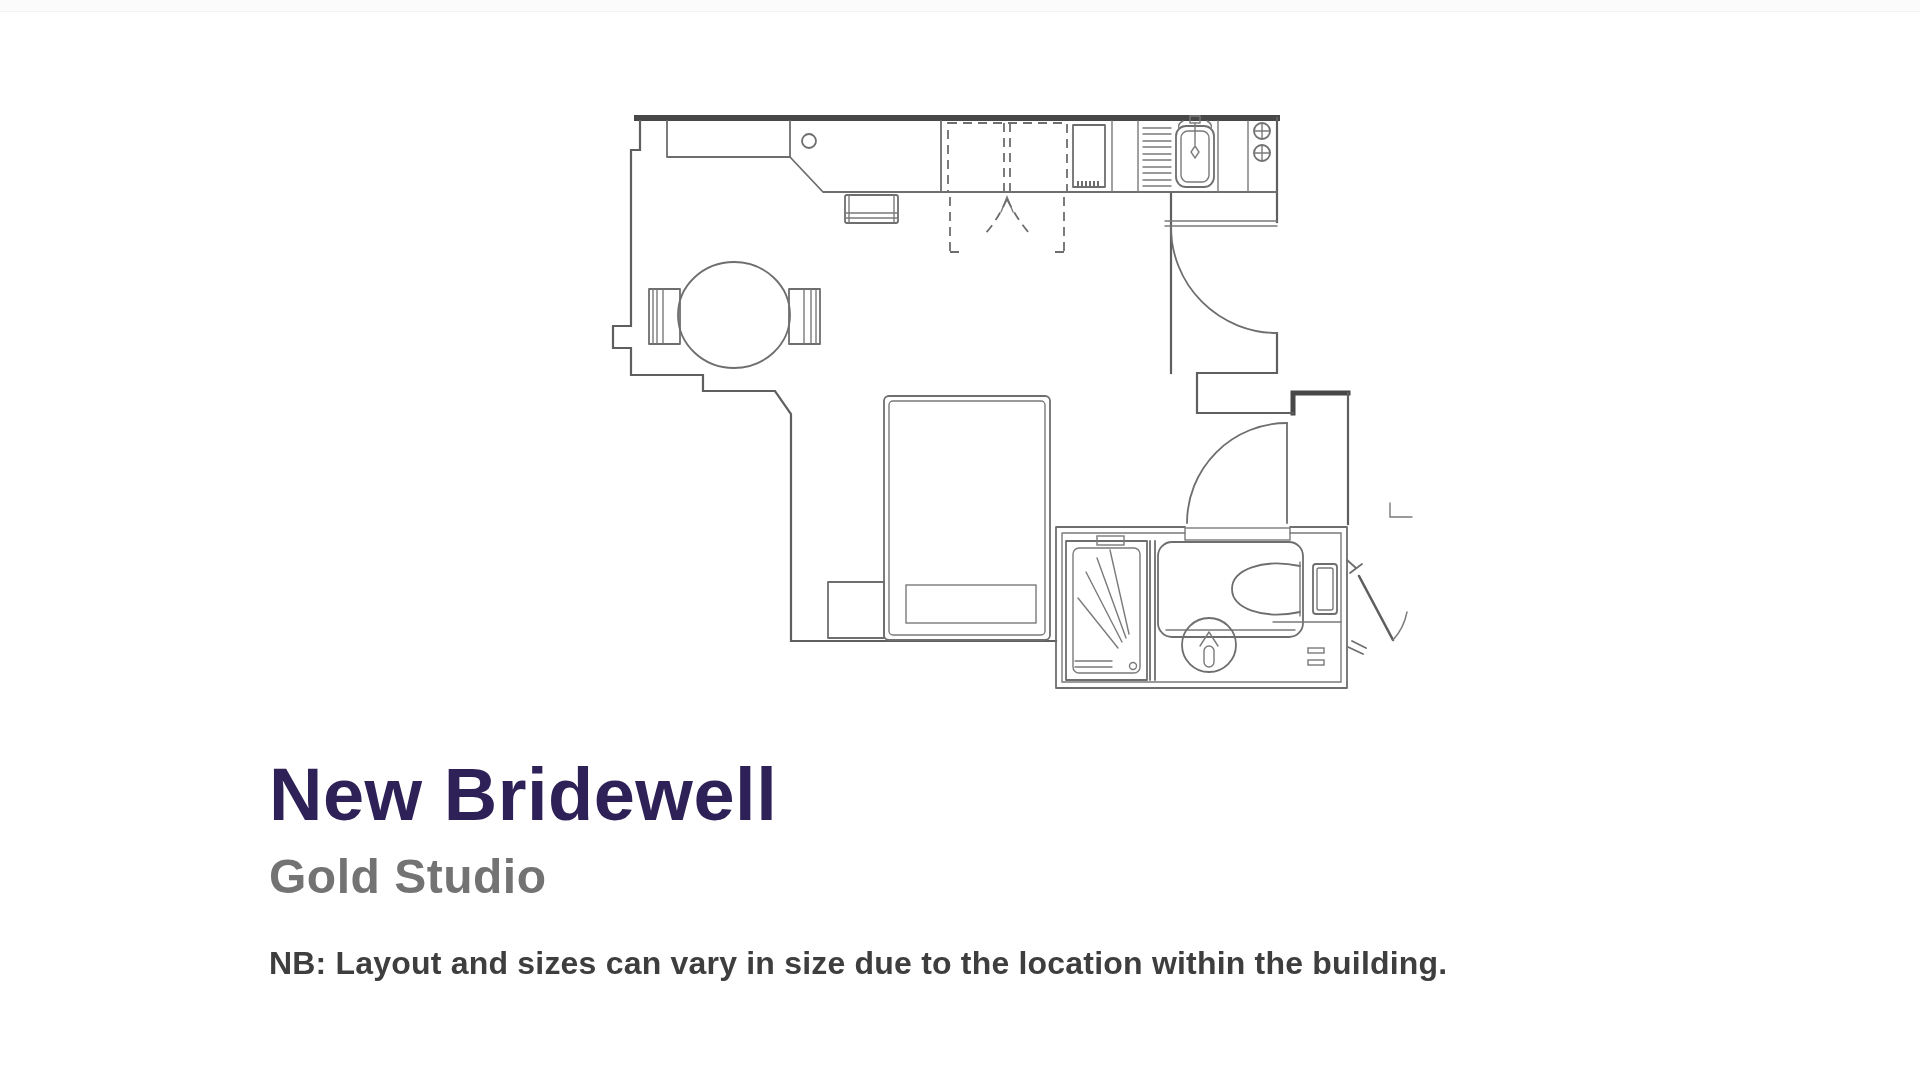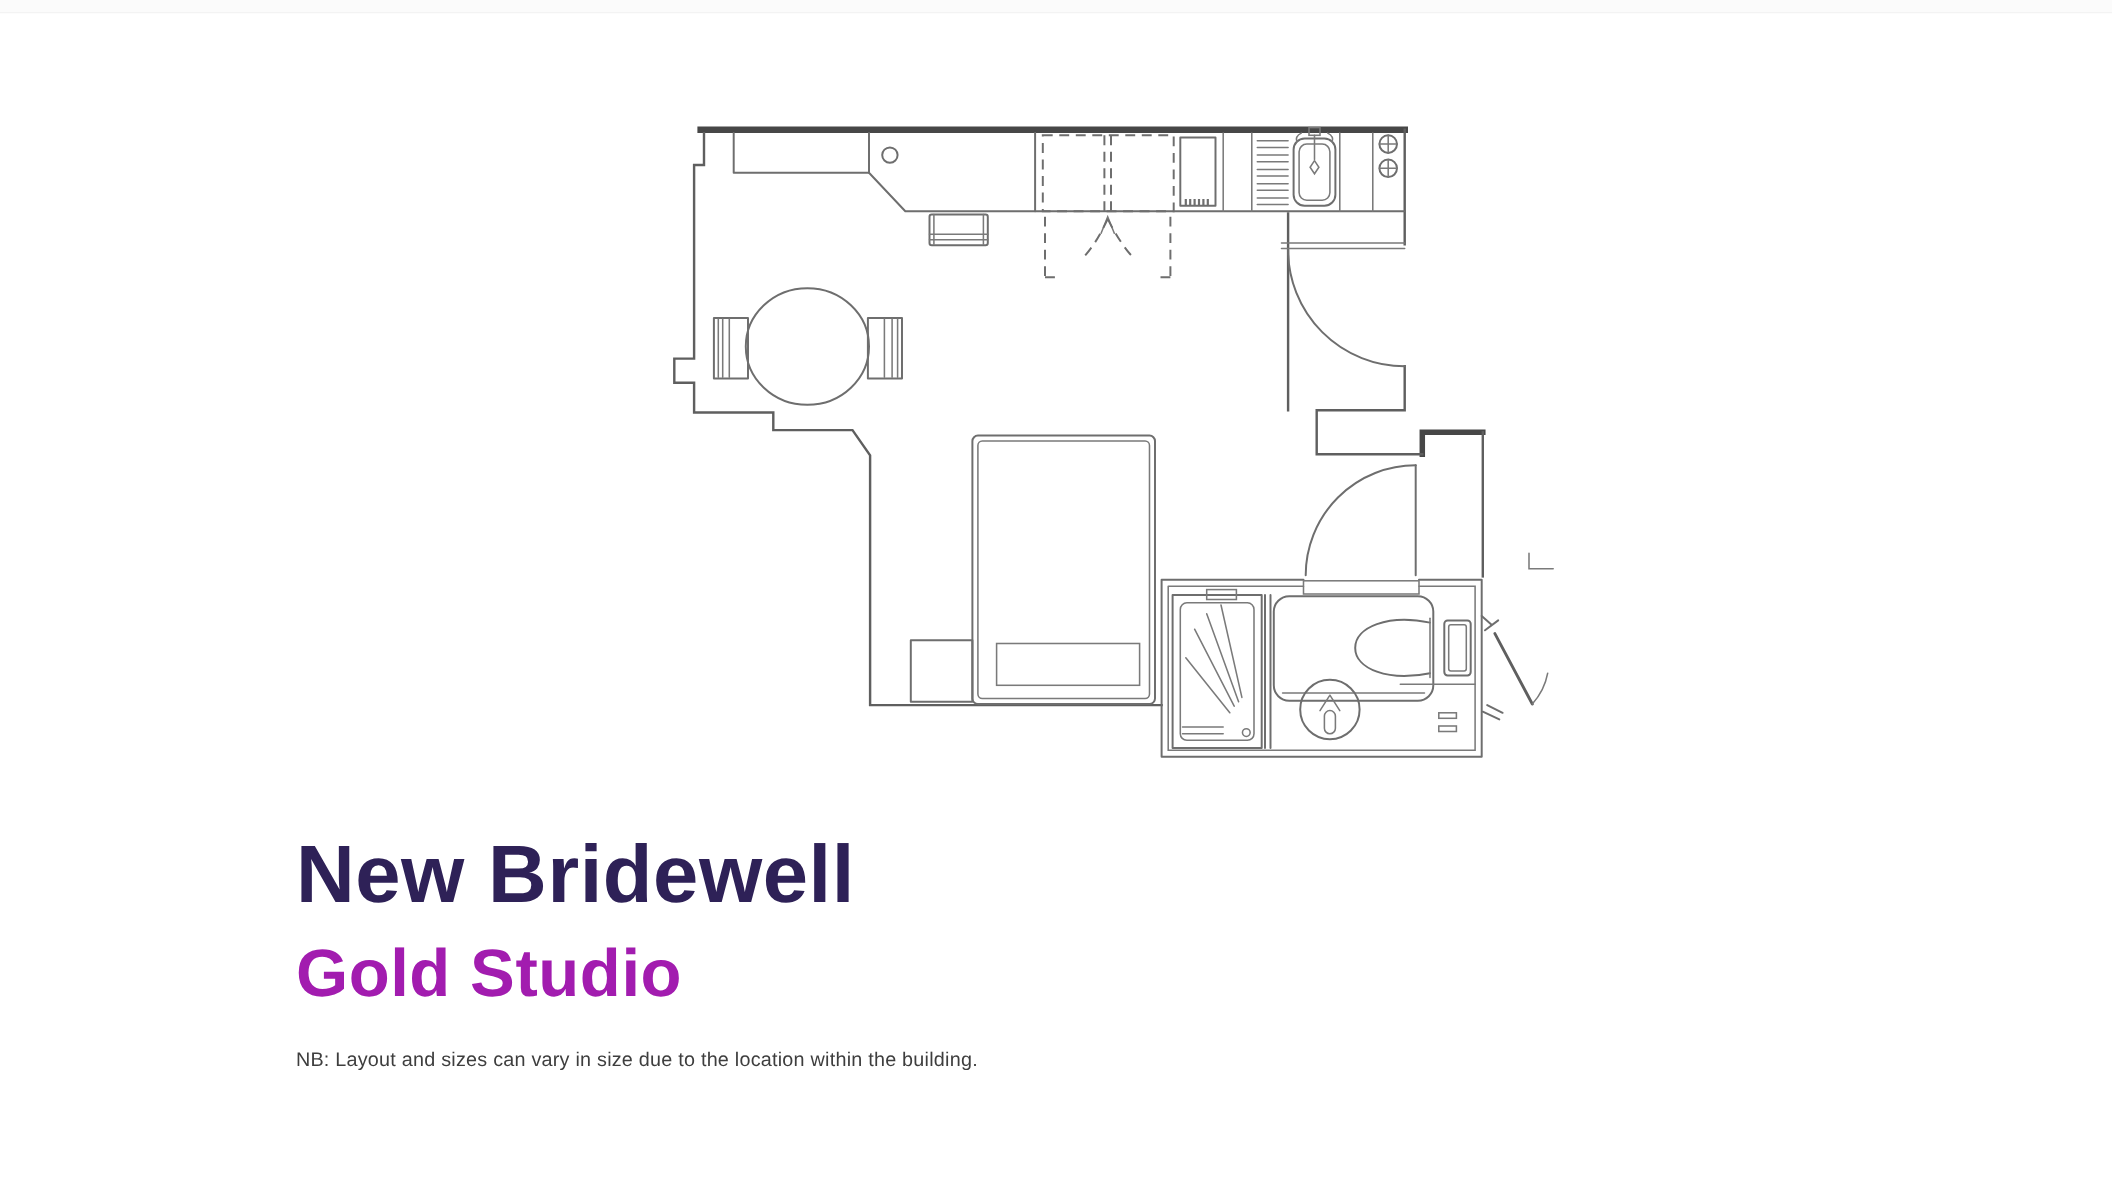--- a/index.html
+++ b/index.html
@@ -3,22 +3,22 @@
 <meta charset="utf-8">
 <style>
   html,body{margin:0;padding:0;background:#ffffff;}
   body{font-family:"Liberation Sans",sans-serif;}
   .stage{position:relative;width:1920px;height:1016px;background:#ffffff;overflow:hidden;}
   .top-band{position:absolute;top:0;left:0;right:0;height:11px;background:#fbfbfb;border-bottom:1px solid #f2f2f2;}
   .plan{position:absolute;left:590px;top:95px;width:830px;height:615px;}
   .plan svg{display:block;width:100%;height:100%;}
   .headings{position:absolute;left:269px;top:754px;}
   .building{font-size:74px;font-weight:700;color:#2e2157;margin:0 0 13px 0;line-height:1.12;letter-spacing:0.5px;}
-  .unit{font-size:61px;font-weight:700;color:#a21caf;margin:0;line-height:1.12;letter-spacing:0.5px;}
-  .note{position:absolute;left:269px;top:946px;font-size:18px;line-height:35px;color:#3e3e3e;letter-spacing:0.2px;}
+  .unit{font-size:48px;font-weight:700;color:#737373;margin:0;line-height:1.12;letter-spacing:0.5px;}
+  .note{position:absolute;left:269px;top:946px;font-size:32px;line-height:35px;color:#3e3e3e;letter-spacing:0.2px;font-weight:bold;}
   .bottom-divider{position:absolute;left:466px;top:1076px;width:716px;height:2px;background:#ededed;}
   
   .w-thick{stroke:#474747;stroke-width:6;fill:none;stroke-linecap:square;}
   .w-step{stroke:#474747;stroke-width:5;fill:none;stroke-linecap:square;}
   .ln{stroke:#5f5f5f;stroke-width:2.2;fill:none;stroke-linecap:square;}
   .fx{stroke:#6e6e6e;stroke-width:1.8;fill:none;stroke-linecap:round;stroke-linejoin:round;}
   .fx-thin{stroke:#7a7a7a;stroke-width:1.4;fill:none;stroke-linecap:round;}
   .dash{stroke:#6e6e6e;stroke-width:1.8;fill:none;stroke-dasharray:9 6;stroke-linecap:butt;}
 </style>
 </head>

